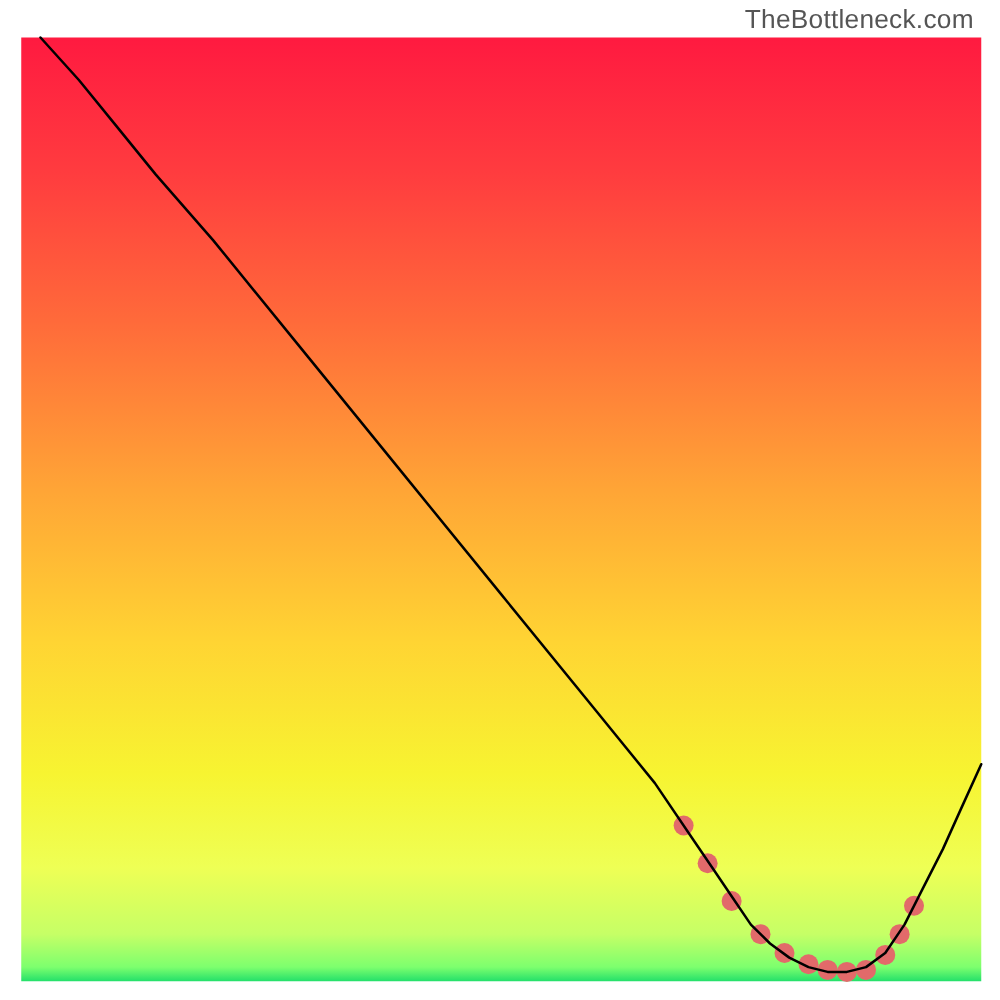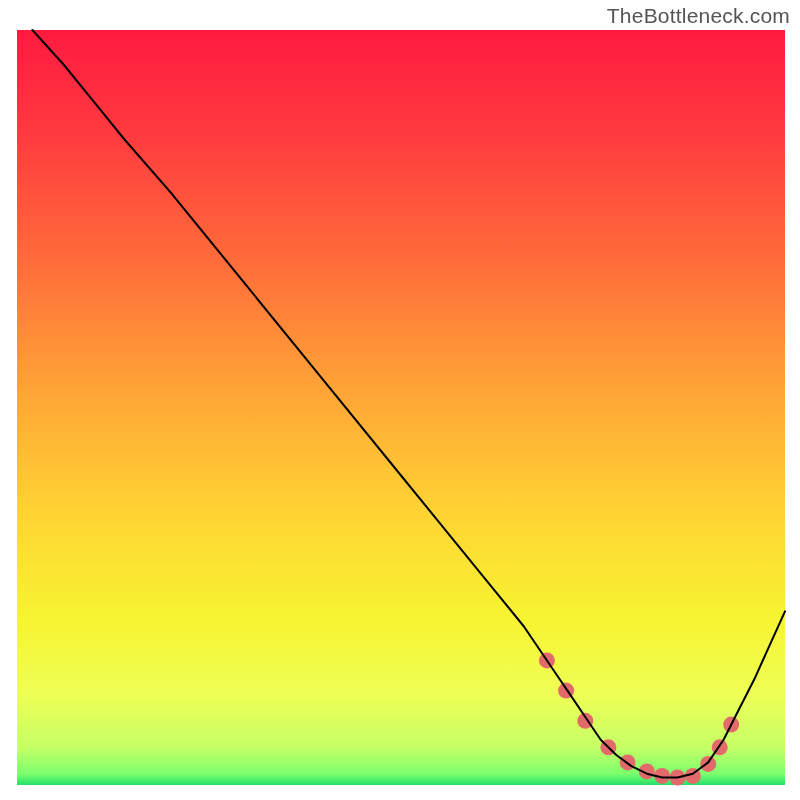--- a/index.html
+++ b/index.html
@@ -12,21 +12,21 @@
     font-family: Arial, Helvetica, sans-serif;
   }
   .chart-container {
     position: relative;
     width: 800px;
     height: 800px;
   }
   .watermark {
     position: absolute;
     top: 4px;
-    right: 10px;
+    right: 21px;
     font-size: 21px;
     font-weight: 500;
     color: #555555;
     letter-spacing: 0.2px;
     z-index: 10;
   }
   svg.plot {
     position: absolute;
     top: 0;
     left: 0;

